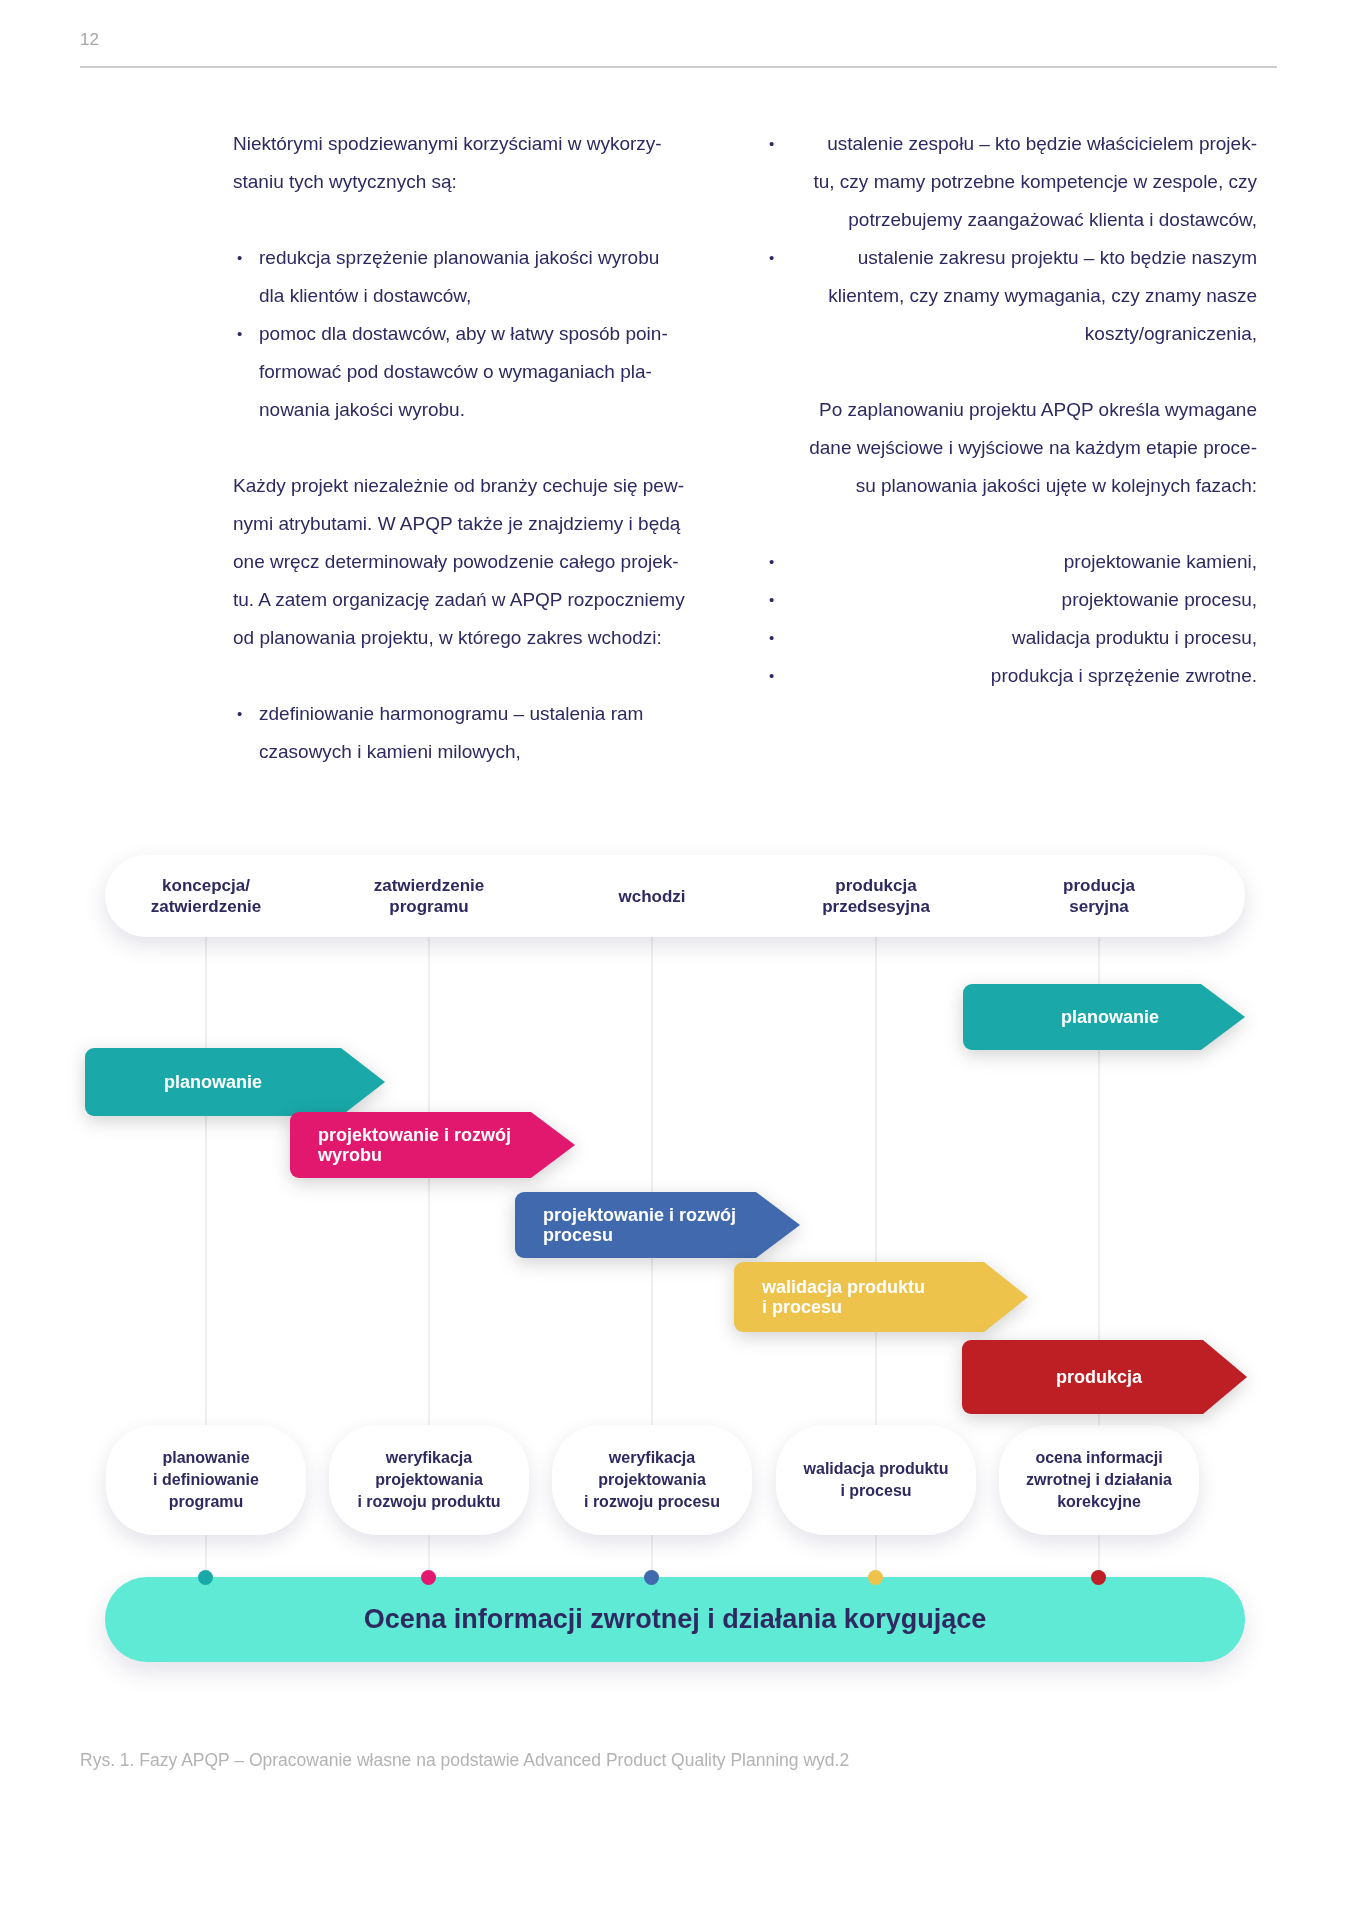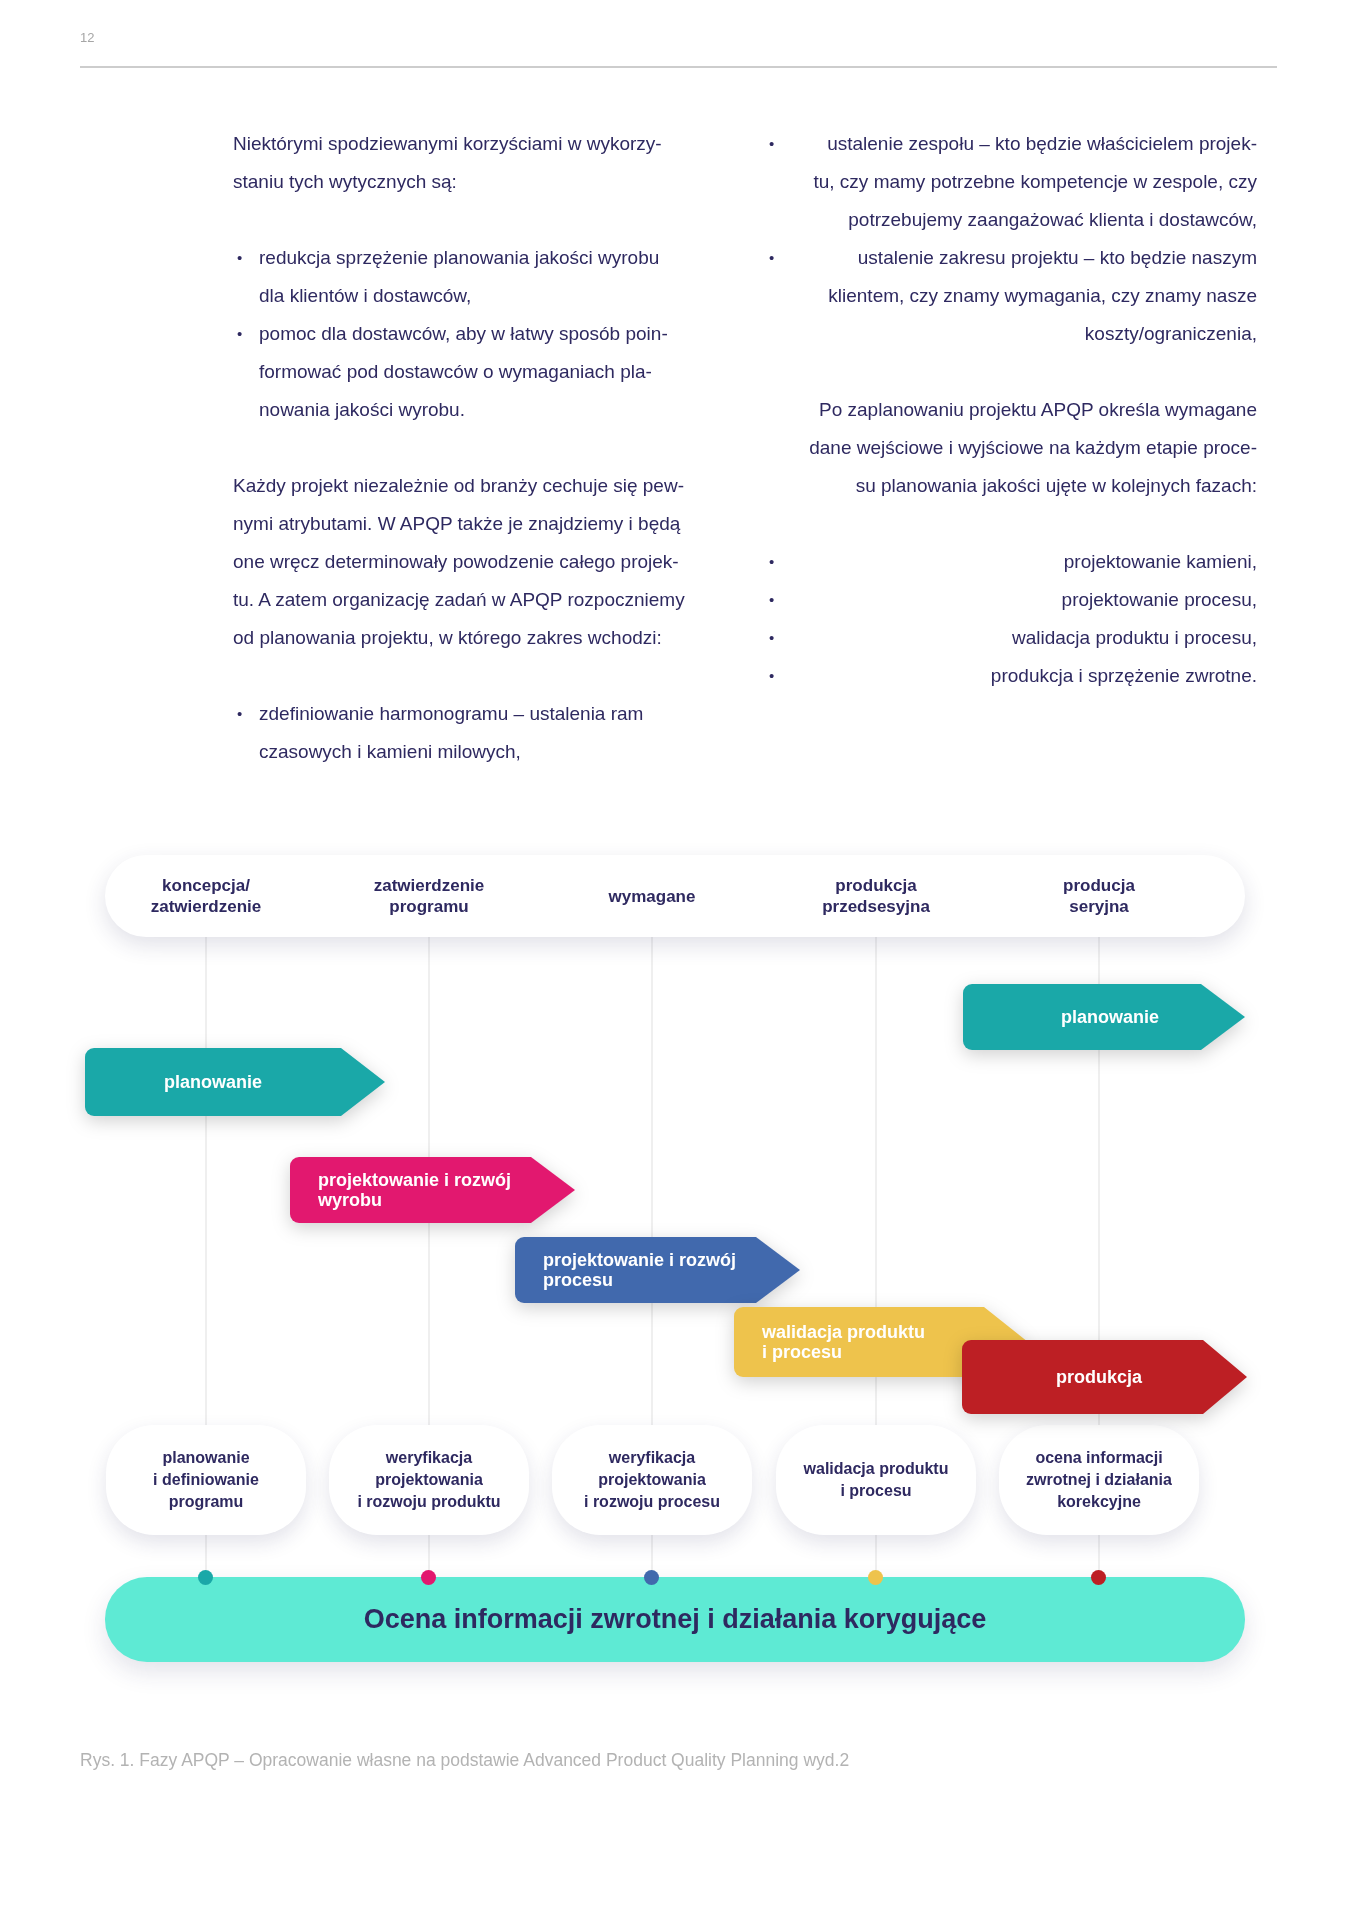--- a/index.html
+++ b/index.html
@@ -5,21 +5,21 @@
   html,body{margin:0;padding:0;background:#ffffff;}
   .page{
     position:relative;
     width:1357px;height:1920px;
     background:#ffffff;
     font-family:"Liberation Sans",sans-serif;
     color:#2e2960;
     overflow:hidden;
   }
   
-  .page-number{position:absolute;left:80px;top:30px;font-size:13px;color:#a6a6a6;}
+  .page-number{position:absolute;left:80px;top:30px;font-size:17px;color:#a6a6a6;}
   .top-rule{position:absolute;left:80px;top:66px;width:1197px;height:2px;background:#cdcdcd;}
 
   
   .col{position:absolute;top:125px;width:492px;font-size:19px;line-height:38px;}
   .col-left{left:233px;}
   .col-right{left:765px;text-align:right;}
   .para{white-space:pre-line;margin:0 0 38px 0;}
   .para:last-child{margin-bottom:0;}
   ul.blist{list-style:none;margin:0 0 38px 0;padding:0;}
   ul.blist li{position:relative;padding-left:26px;white-space:pre-line;}
@@ -44,21 +44,21 @@
   .arrow-body{
     width:100%;height:100%;box-sizing:border-box;
     clip-path:polygon(0 0, calc(100% - 44px) 0, 100% 50%, calc(100% - 44px) 100%, 0 100%);
     border-radius:9px 0 0 9px;
     display:flex;align-items:center;
     color:#ffffff;font-weight:700;font-size:18px;line-height:20px;
   }
   .arrow-body .arrow-text{white-space:pre-line;}
   .a-right{justify-content:flex-end;}
   .a-center{justify-content:center;padding-right:44px;}
-  .a-left2{justify-content:flex-start;padding-left:28px;padding-right:54px;margin-top:45px;}
+  .a-left2{justify-content:flex-start;padding-left:28px;padding-right:54px;}
 
   .milestone{
     position:absolute;top:1425px;width:200px;height:110px;
     background:#fff;border-radius:48px;
     box-shadow:0 8px 20px rgba(40,40,90,.13);
     display:flex;align-items:center;justify-content:center;text-align:center;
     font-size:16px;line-height:22px;font-weight:600;color:#2e2960;white-space:pre-line;
     z-index:2;
   }
   .dot{position:absolute;top:1570px;width:15px;height:15px;border-radius:50%;z-index:6;}
@@ -121,21 +121,21 @@
     </ul>
   </div>
 
   <figure class="diagram">
 
     <div class="phase-bar">
       <div class="phase-label" style="left:1px">koncepcja/
 zatwierdzenie</div>
       <div class="phase-label" style="left:224px">zatwierdzenie
 programu</div>
-      <div class="phase-label" style="left:447px">wymagane</div>
+      <div class="phase-label" style="left:447px">wchodzi</div>
       <div class="phase-label" style="left:671px">produkcja
 przedsesyjna</div>
       <div class="phase-label" style="left:894px">producja
 seryjna</div>
     </div>
 
     <div class="vline" style="left:205px"></div>
     <div class="vline" style="left:428px"></div>
     <div class="vline" style="left:651px"></div>
     <div class="vline" style="left:875px"></div>

